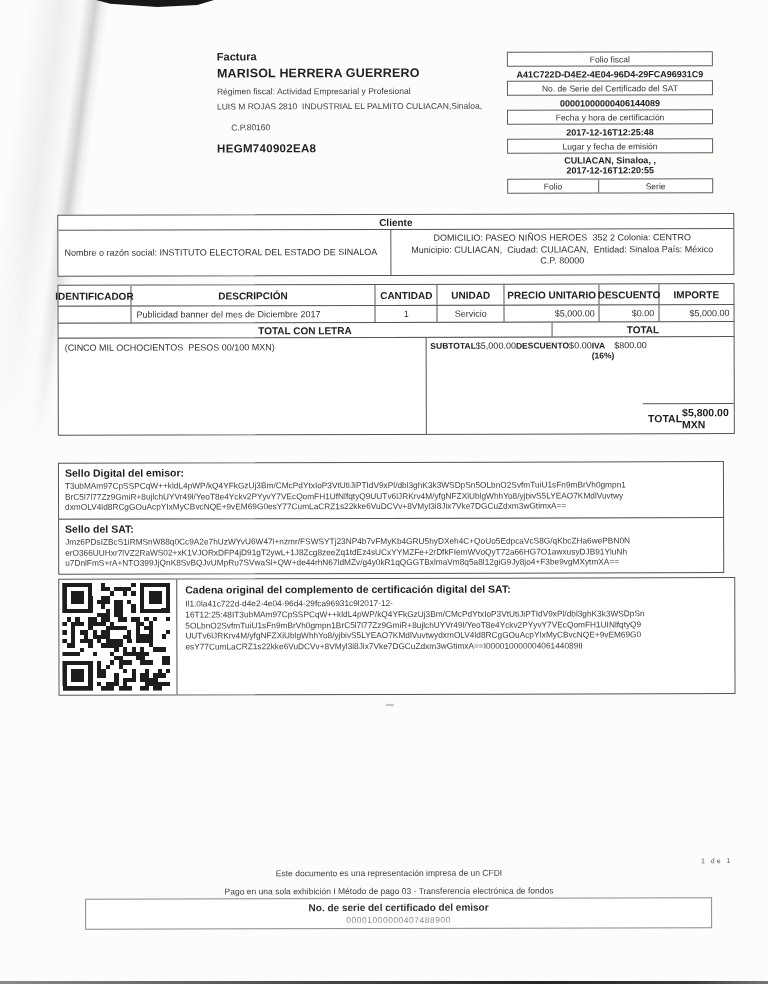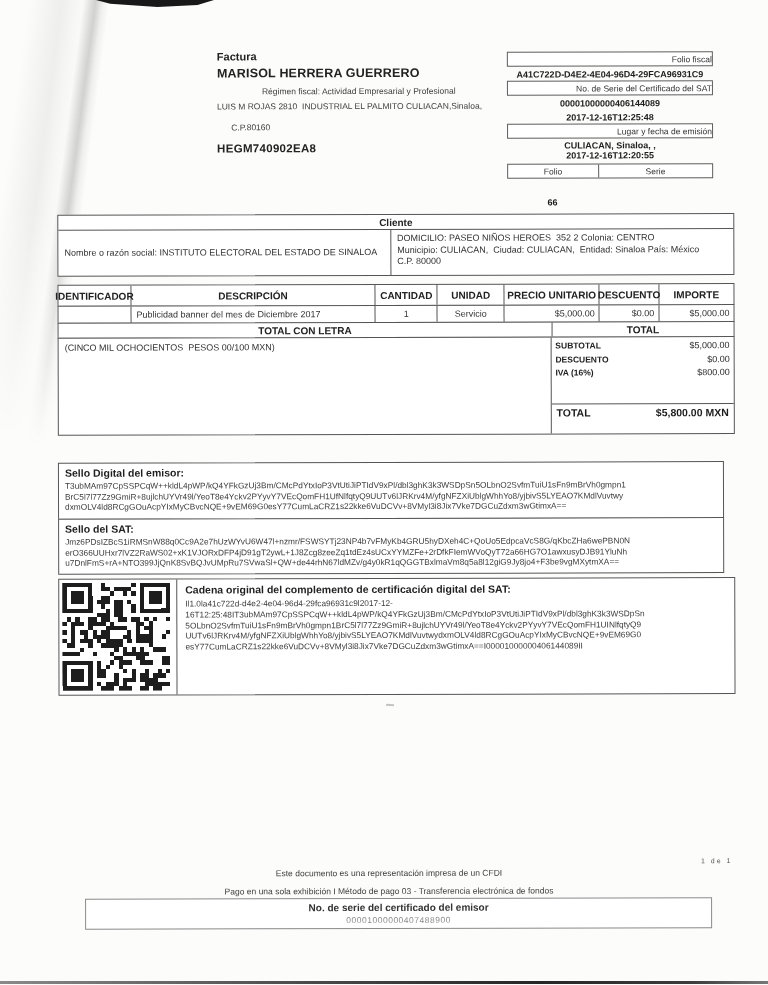--- a/index.html
+++ b/index.html
@@ -23,64 +23,64 @@
   .speck{position:absolute;left:386px;top:704px;width:8px;height:2px;background:rgba(90,90,90,.35);transform:rotate(3deg);}
 
   
   .doc{position:absolute;inset:0;transform:rotate(-0.15deg);z-index:2;}
   .prewrap{white-space:pre-wrap;}
 
   
   .issuer{position:absolute;left:218px;top:50px;width:286px;}
   .doc-type{font-size:11px;font-weight:bold;color:#222;}
   .issuer-name{font-size:12.5px;font-weight:bold;color:#222;margin-top:4px;letter-spacing:.2px;}
-  .regimen{font-size:8.5px;margin-top:6px;color:#3d3d3d;margin-left:45px;}
+  .regimen{font-size:8.5px;margin-top:6px;color:#3d3d3d;}
   .addr{font-size:8.5px;margin-top:5px;color:#3d3d3d;line-height:1.25;}
   .issuer-rfc{font-size:11.5px;font-weight:bold;color:#222;margin-top:9px;letter-spacing:.3px;}
 
   
   .fiscal{position:absolute;left:508px;top:52px;width:206px;}
-  .f-box{border:1px solid #5d5d5d;font-size:8.5px;text-align:right;padding:2px 0 1px;color:#333;background:#fff;}
+  .f-box{border:1px solid #5d5d5d;font-size:8.5px;text-align:center;padding:2px 0 1px;color:#333;background:#fff;}
   .f-val{font-size:9px;font-weight:bold;text-align:center;padding:2.5px 0 1.5px;color:#1e1e1e;}
   .f-val.two{line-height:1.2;padding:1.5px 0;}
   .f-row{display:flex;border:1px solid #5d5d5d;background:#fff;}
   .f-cell{text-align:center;font-size:8.5px;padding:2px 0 1px;color:#333;}
   .f-cell:first-child{width:44%;border-right:1px solid #5d5d5d;}
   .f-cell:last-child{flex:1;}
   .f-folio-val{width:44%;text-align:center;font-size:9px;font-weight:bold;padding-top:19px;color:#1e1e1e;}
 
   
   .cliente{position:absolute;left:58px;top:214px;width:677px;border:1px solid #555;background:#fff;box-sizing:border-box;}
   .cliente-title{text-align:center;font-weight:bold;font-size:10px;padding:1.5px 0;border-bottom:1px solid #555;color:#222;}
   .cliente-body{display:flex;min-height:44px;}
   .cl-left{width:49.3%;border-right:1px solid #555;padding:17px 6px;font-size:9px;display:flex;flex-direction:column;box-sizing:border-box;color:#333;}
   .cl-left .nombre{line-height:1.25;max-width:330px;}
   .cl-left .rfc{margin-top:auto;padding-top:5px;}
-  .cl-right{flex:1;padding:3px 6px;font-size:9px;line-height:1.3;box-sizing:border-box;color:#333;}
+  .cl-right{flex:1;padding:3px 6px;font-size:9px;line-height:1.3;box-sizing:border-box;color:#333;text-align:center;}
 
   
   .items{position:absolute;left:58px;top:284px;width:677px;box-sizing:border-box;}
   .row{display:flex;border:1px solid #555;background:#fff;box-sizing:border-box;}
   .row + .row{margin-top:-1px;}
   .hcell{font-size:10px;font-weight:bold;text-align:center;display:flex;align-items:center;justify-content:center;min-height:20px;box-sizing:border-box;color:#222;line-height:1.1;}
   .dcell{font-size:9px;min-height:16px;display:flex;align-items:center;box-sizing:border-box;color:#333;}
   .cdiv{border-right:1px solid #555;}
   .w-ident{width:10.8%;}.w-desc{width:36.2%;}.w-cant{width:9.2%;}.w-unid{width:9.9%;}.w-prec{width:14.1%;}.w-dcto{width:8.8%;}.w-imp{flex:1;}
   .t-left{padding-left:5px;}
   .t-center{justify-content:center;}
   .t-right{justify-content:flex-end;padding-right:4px;}
 
   
   .tcl-left{width:73%;border-right:1px solid #555;text-align:center;font-weight:bold;font-size:10px;padding:1.5px 0;color:#222;}
   .tcl-right{flex:1;text-align:center;font-weight:bold;font-size:10px;padding:1.5px 0;color:#222;}
 
   
   .totals-body{height:98px;}
   .letra{width:73%;border-right:1px solid #555;padding:4px 6px;font-size:9px;box-sizing:border-box;color:#333;}
-  .tot-col{flex:1;display:flex;flex-direction:column;padding:3px 4px 12px;box-sizing:border-box;border-radius:21px;}
+  .tot-col{flex:1;display:flex;padding:3px 4px 0;box-sizing:border-box;border-radius:21px;}
   .tot-row{display:flex;justify-content:space-between;align-items:baseline;margin-bottom:3.5px;}
   .tot-label{font-size:8.5px;font-weight:bold;color:#222;}
   .tot-val{font-size:9px;color:#2b2b2b;}
   .grand{margin:auto -4px 0;border-top:1px solid #555;display:flex;justify-content:space-between;align-items:center;padding:2px 5px 3px;}
   .grand .gl{font-size:10.5px;font-weight:bold;color:#1d1d1d;}
   .grand .gv{font-size:10.5px;font-weight:bold;color:#1d1d1d;}
 
   
   .sello{position:absolute;left:58px;width:666px;border:1px solid #555;background:#fff;box-sizing:border-box;padding:3px 6px 5px;}
   .sello.emisor{top:462px;min-height:57px;}
@@ -121,20 +121,21 @@
     <div class="addr prewrap"><span>LUIS M ROJAS 2810  INDUSTRIAL EL PALMITO CULIACAN,Sinaloa,</span><br>
       <span>C.P.80160</span></div>
     <div class="issuer-rfc">HEGM740902EA8</div>
   </div>
 
   <div class="fiscal">
     <div class="f-box">Folio fiscal</div>
     <div class="f-val">A41C722D-D4E2-4E04-96D4-29FCA96931C9</div>
     <div class="f-box">No. de Serie del Certificado del SAT</div>
     <div class="f-val">00001000000406144089</div>
+    <div class="f-box">Fecha y hora de certificación</div>
     <div class="f-val">2017-12-16T12:25:48</div>
     <div class="f-box">Lugar y fecha de emisión</div>
     <div class="f-val two"><span>CULIACAN, Sinaloa, ,</span><br>
       <span>2017-12-16T12:20:55</span></div>
     <div class="f-row">
       <div class="f-cell">Folio</div>
       <div class="f-cell">Serie</div>
     </div>
     <div class="f-folio-val">66</div>
   </div>

